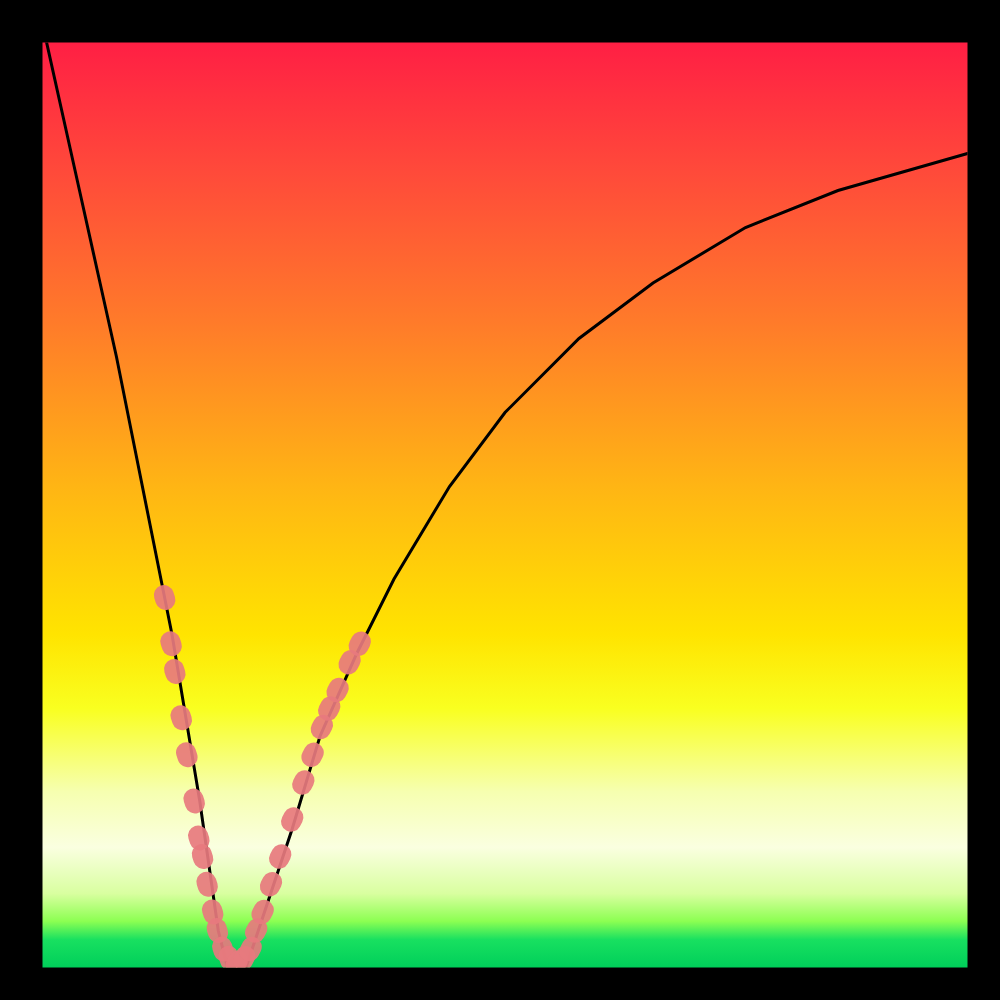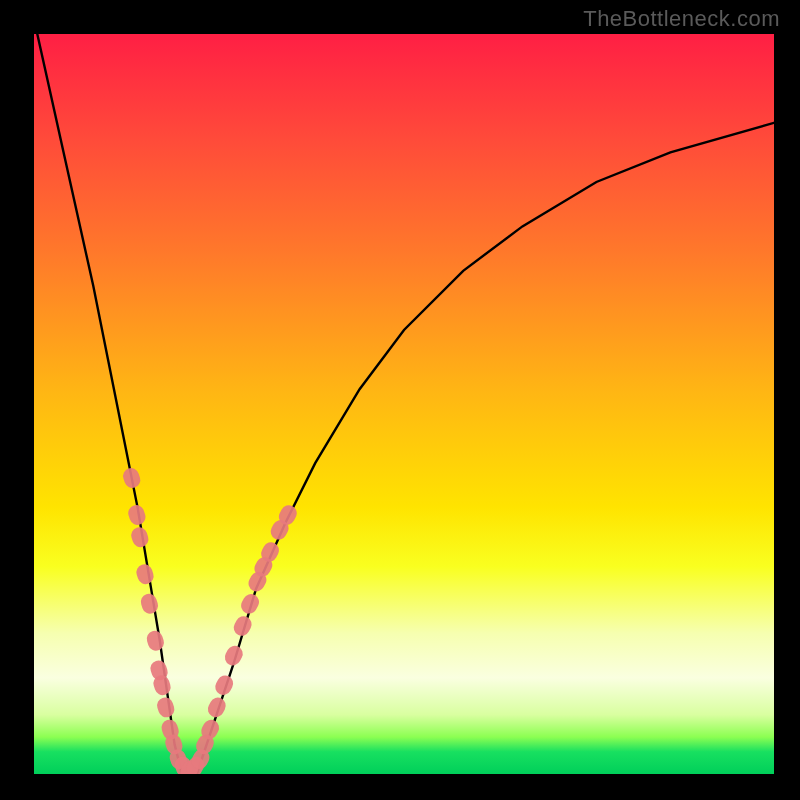--- a/index.html
+++ b/index.html
@@ -149,14 +149,13 @@
           <g transform="translate(245.68 495.80) rotate(-62)">
             <rect x="-10" y="-8" width="20" height="16" rx="8" fill="#e77a7e" opacity="0.92"></rect>
           </g>
           <g transform="translate(253.82 481.00) rotate(-62)">
             <rect x="-10" y="-8" width="20" height="16" rx="8" fill="#e77a7e" opacity="0.92"></rect>
           </g>
         </g>
     </svg>
   </div>
 
-  <div class="watermark">TheBottleneck.com</div>
 </div>
 
 </body></html>

